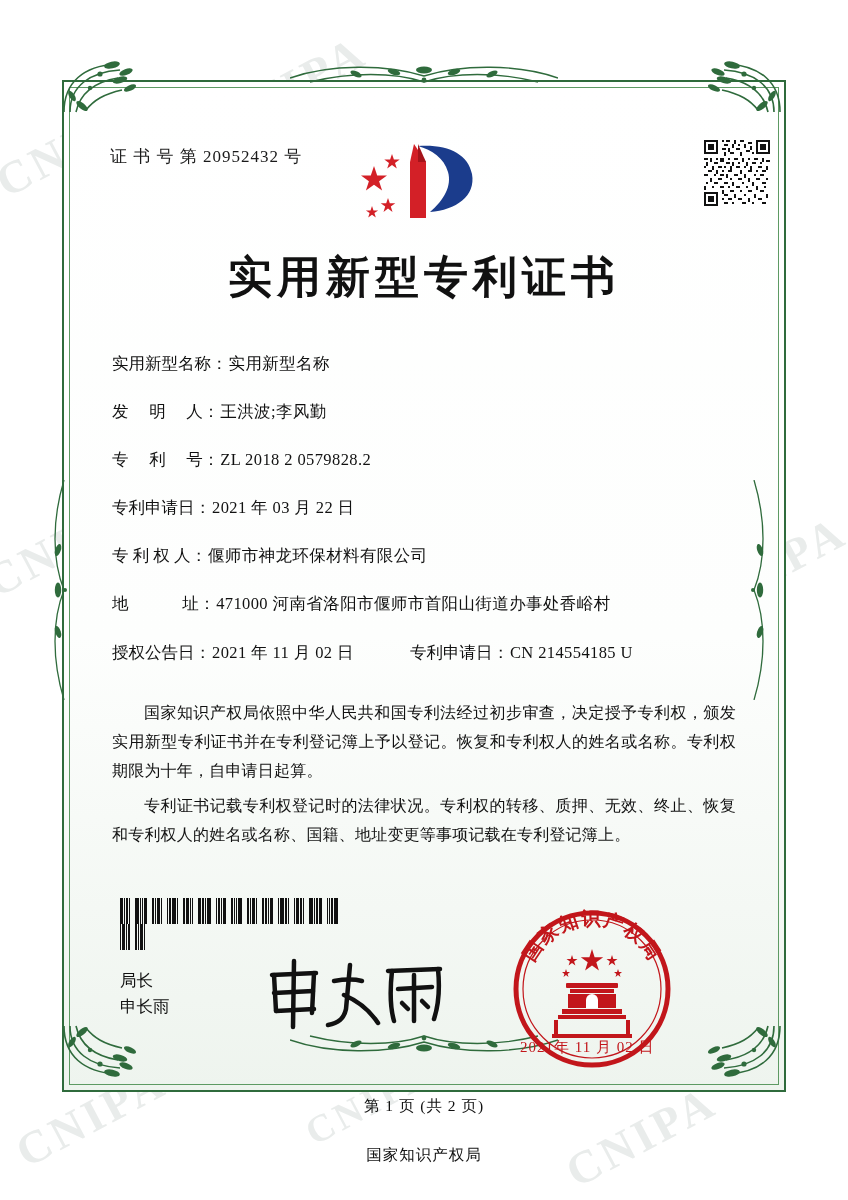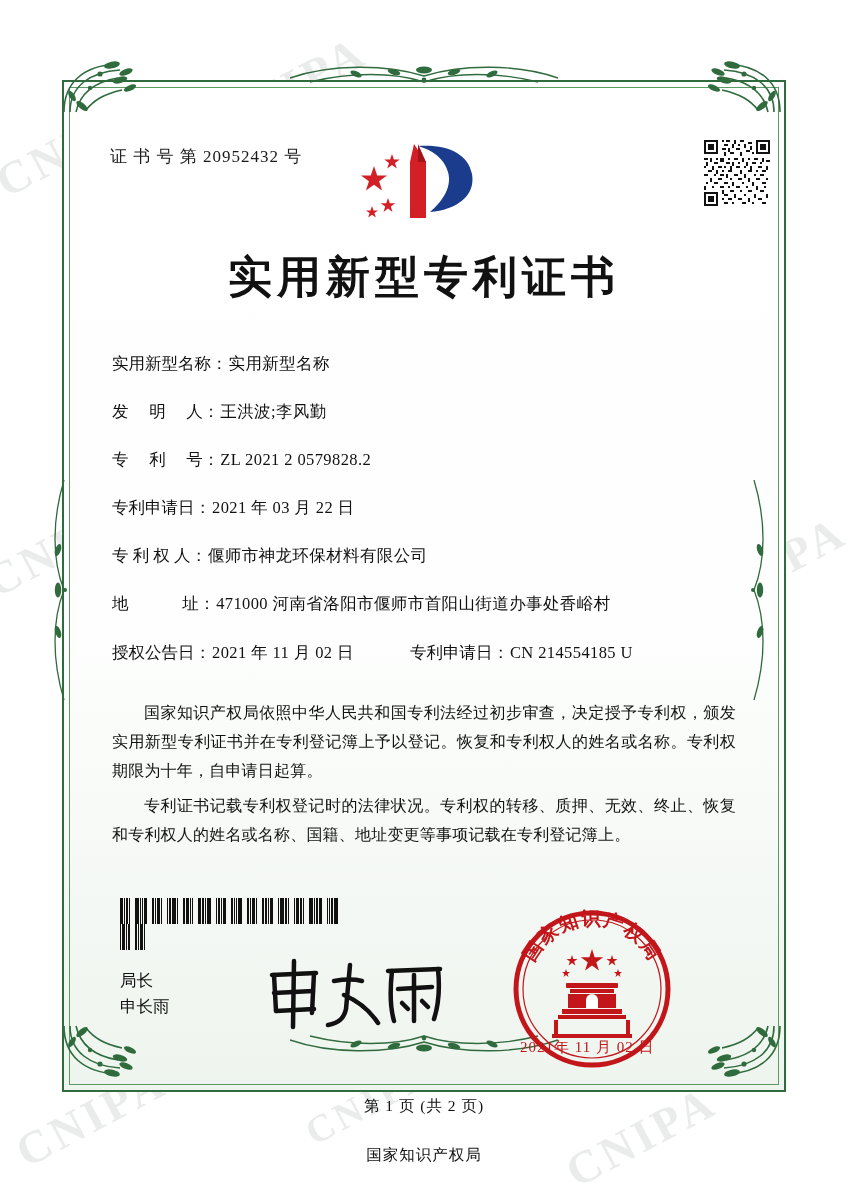--- a/index.html
+++ b/index.html
@@ -562,21 +562,21 @@
 
     <div class="field-row">
       <span class="field-label">发　 明 　人</span>
       <span class="field-colon">：</span>
       <span class="field-value">王洪波;李风勤</span>
     </div>
 
     <div class="field-row">
       <span class="field-label">专　 利　 号</span>
       <span class="field-colon">：</span>
-      <span class="field-value">ZL 2021 2 0579828.2</span>
+      <span class="field-value">ZL 2018 2 0579828.2</span>
     </div>
 
     <div class="field-row">
       <span class="field-label">专利申请日</span>
       <span class="field-colon">：</span>
       <span class="field-value">2021 年 03 月 22 日</span>
     </div>
 
     <div class="field-row">
       <span class="field-label">专 利 权 人</span>

